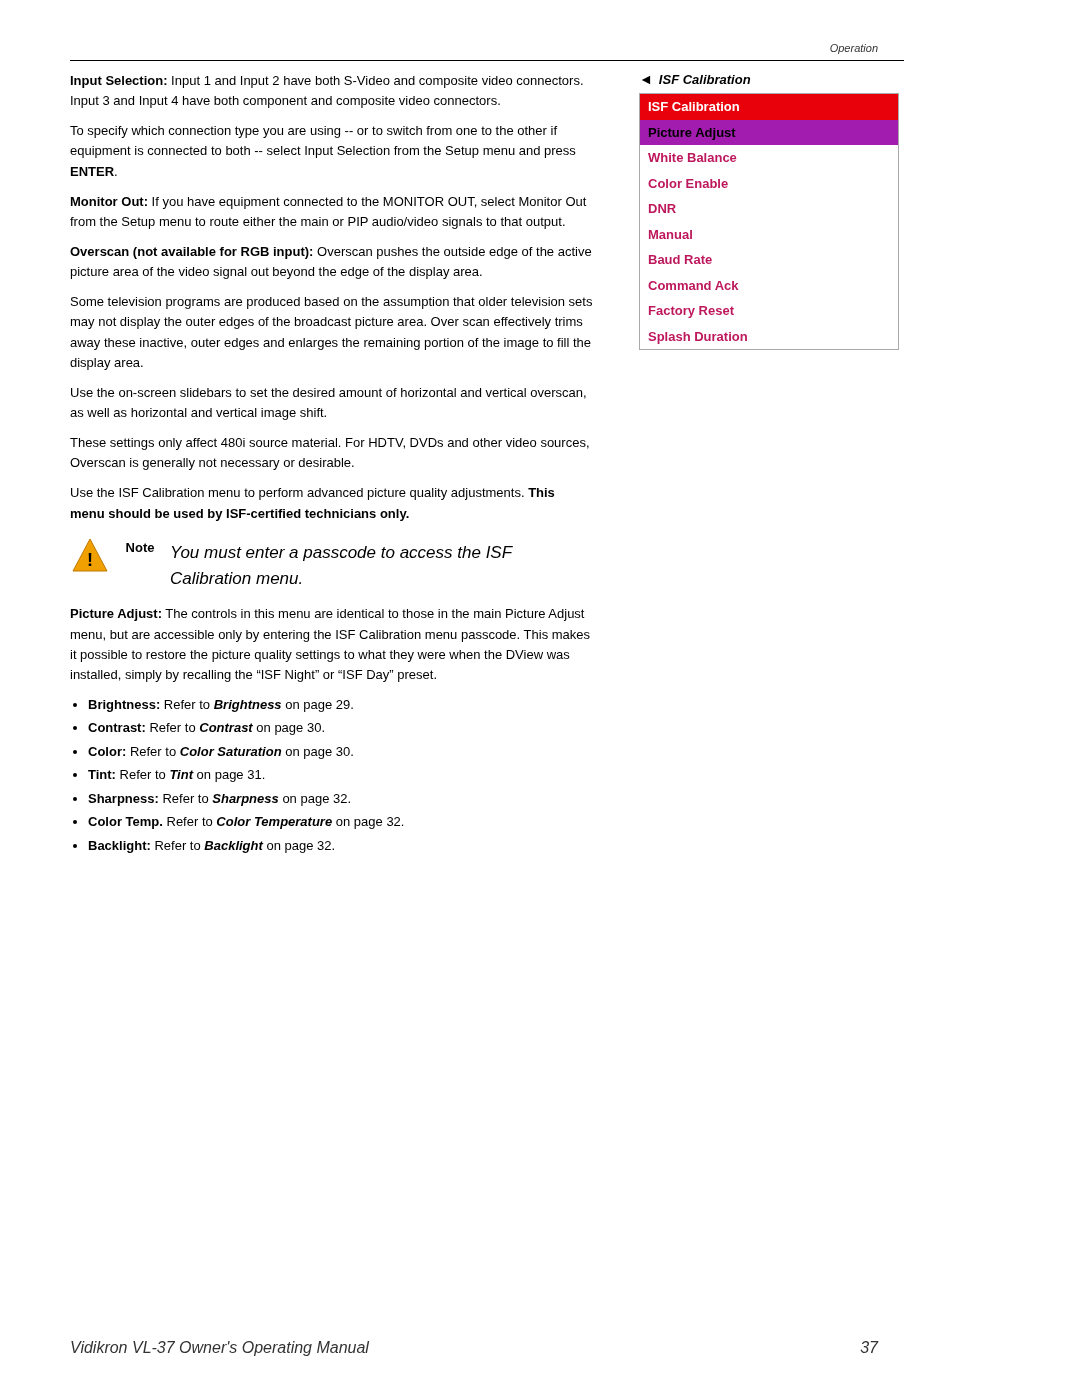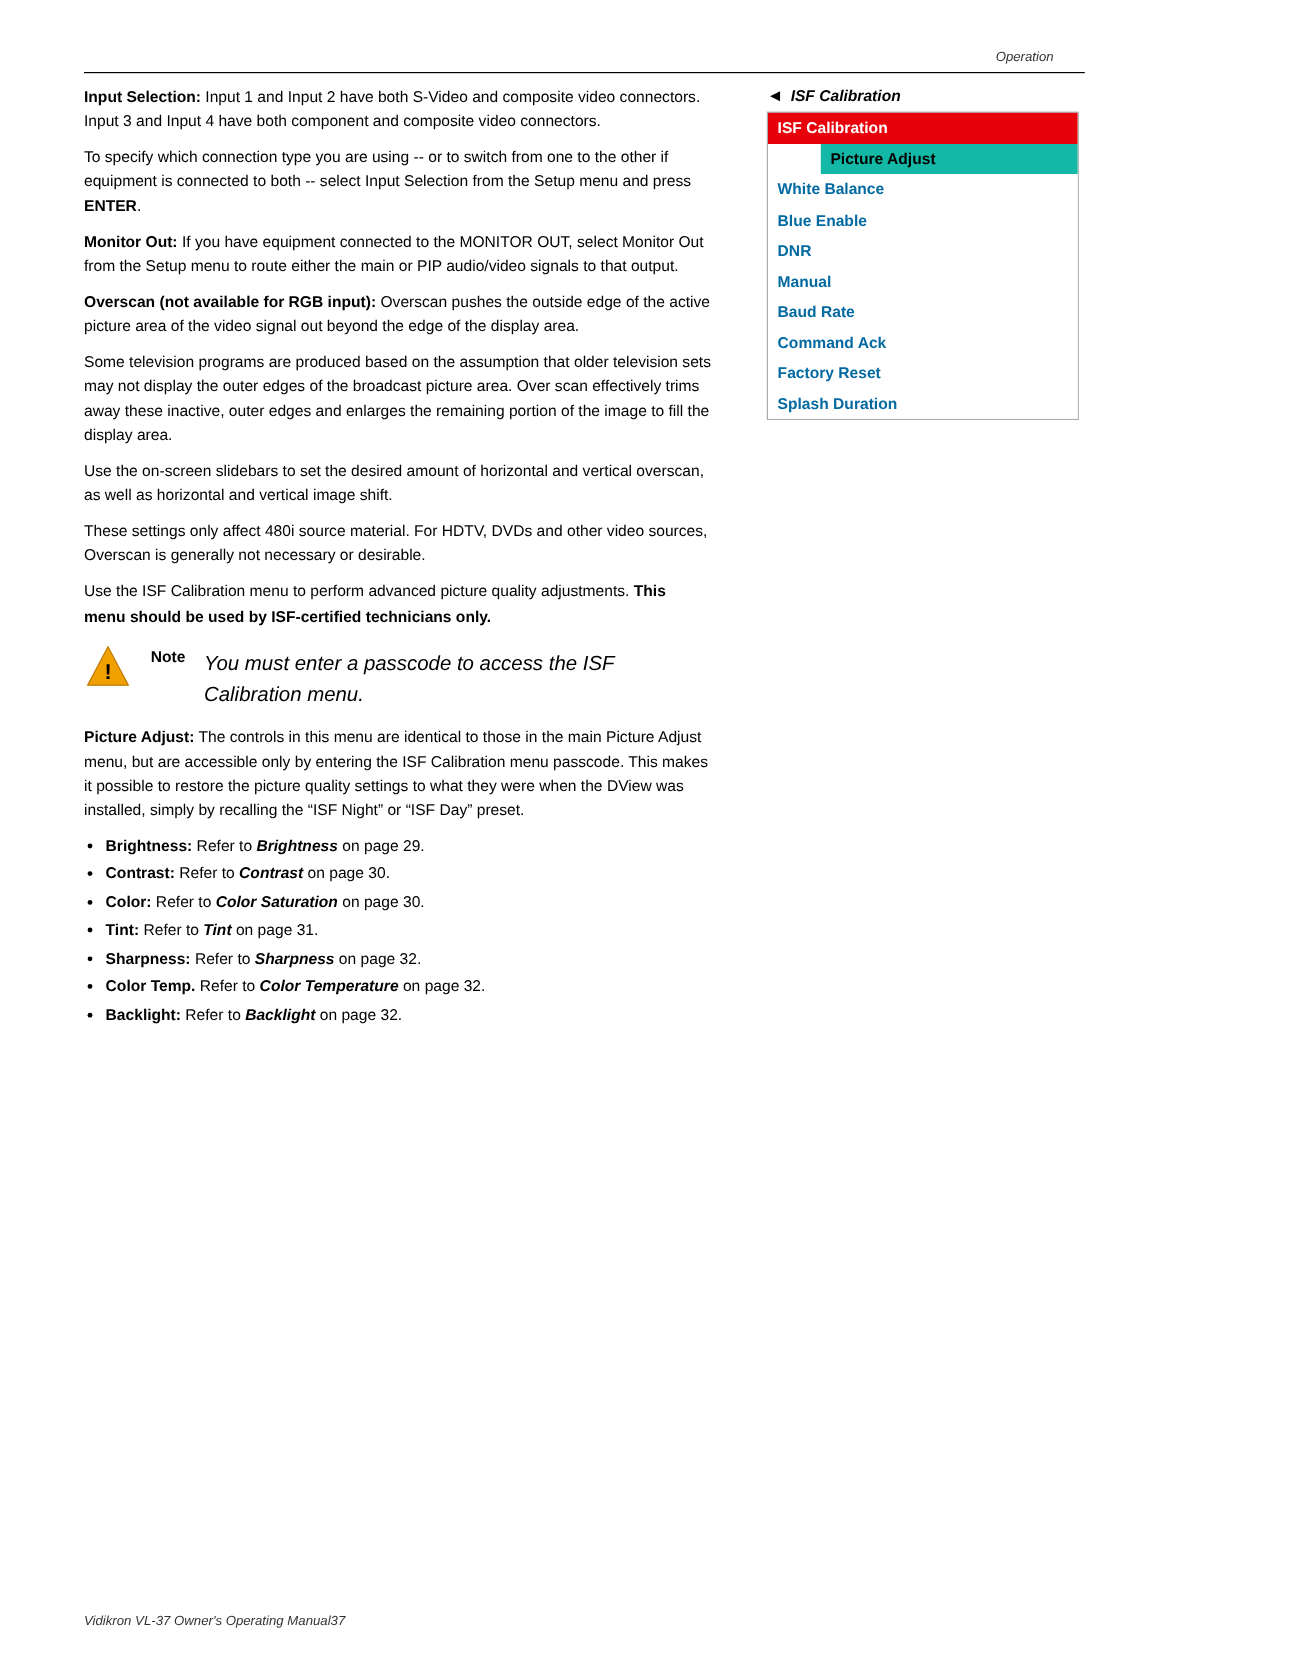--- a/index.html
+++ b/index.html
@@ -106,36 +106,35 @@
       padding: 3px 8px;
       font-size: 13px;
       font-weight: bold;
       line-height: 1.5;
     }
     .menu-item.red-bg {
       background-color: #e8000a;
       color: #fff;
     }
     .menu-item.green-bg {
-      background-color: #14b8a6;
+      background-color: #a21caf;
       color: #000;
-      margin-left: 44px;
     }
     .menu-item.white-bg {
       background-color: #fff;
-      color: #0369a1;
+      color: #be185d;
     }
     .footer {
       position: absolute;
       bottom: 40px;
       left: 70px;
       right: 70px;
       display: flex;
-      justify-content: flex-start;
-      font-size: 11px;
+      justify-content: space-between;
+      font-size: 16px;
       font-style: italic;
       color: #333;
     }
     .footer-title {}
     .footer-page {}
   </style>
 </head>
 <body>
 
 <div class="page">
@@ -220,21 +219,21 @@
 
     <div class="sidebar">
       <div class="isf-header">
         <span class="arrow">◄</span>
         <span>ISF Calibration</span>
       </div>
       <div class="menu-box">
         <div class="menu-item red-bg">ISF Calibration</div>
         <div class="menu-item green-bg">Picture Adjust</div>
         <div class="menu-item white-bg">White Balance</div>
-        <div class="menu-item white-bg">Blue Enable</div>
+        <div class="menu-item white-bg">Color Enable</div>
         <div class="menu-item white-bg">DNR</div>
         <div class="menu-item white-bg">Manual</div>
         <div class="menu-item white-bg">Baud Rate</div>
         <div class="menu-item white-bg">Command Ack</div>
         <div class="menu-item white-bg">Factory Reset</div>
         <div class="menu-item white-bg">Splash Duration</div>
       </div>
     </div>
   </div>
 

